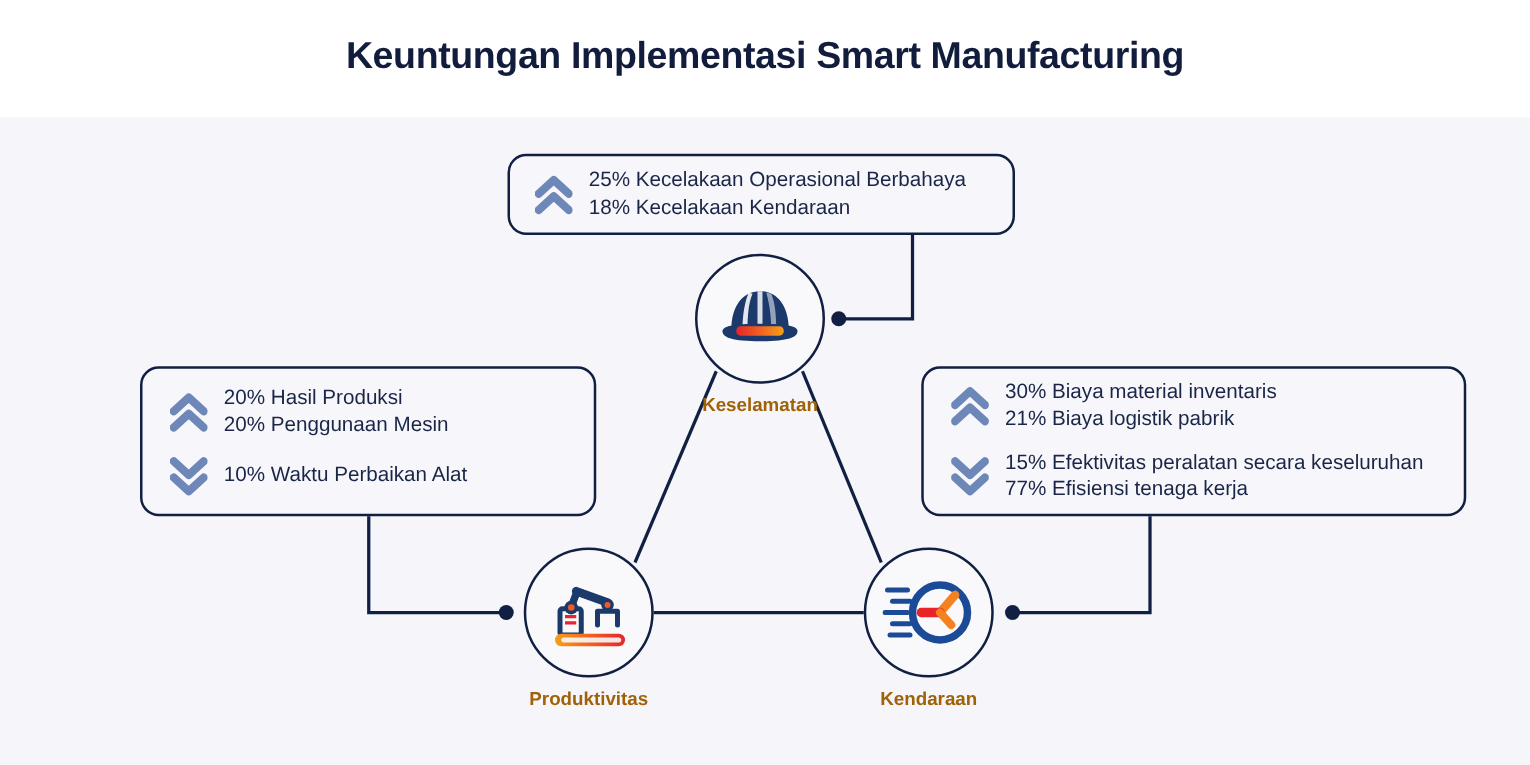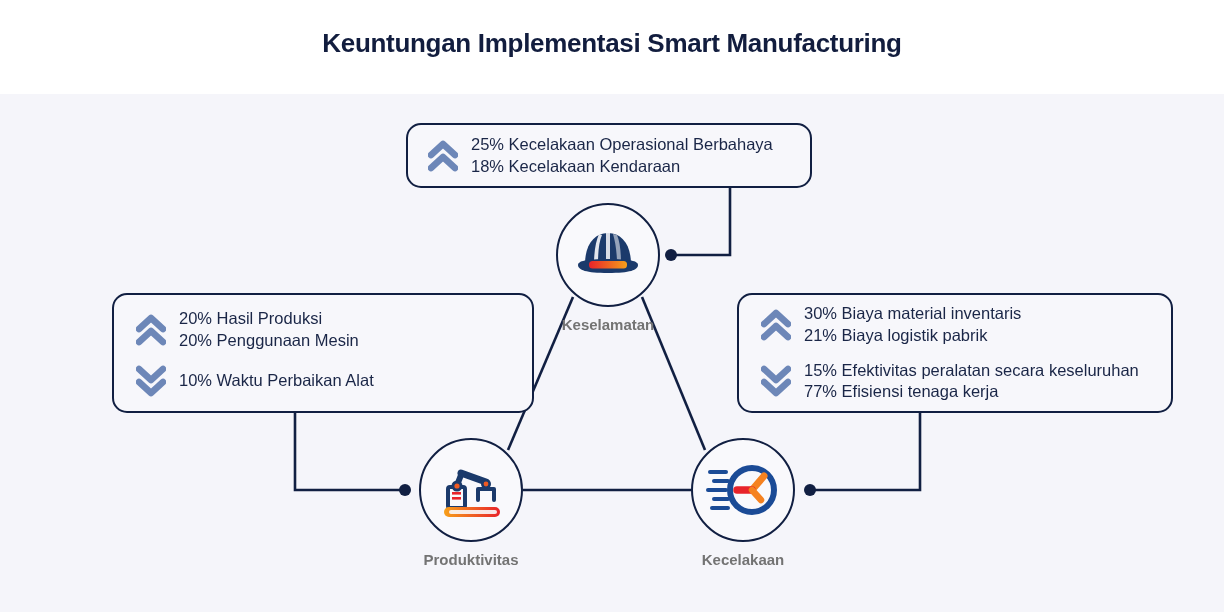--- a/index.html
+++ b/index.html
@@ -27,21 +27,21 @@
     width: 1224px;
     height: 518px;
     background: #f5f5fa;
   }
   .title {
     position: absolute;
     left: 0;
     top: 28px;
     width: 1224px;
     text-align: center;
-    font-size: 26px;
+    font-size: 30px;
     font-weight: bold;
     color: #121d3e;
     letter-spacing: -0.3px;
     font-family: "Liberation Sans", sans-serif;
   }
 
   
   .connectors {
     position: absolute;
     left: 0;
@@ -91,21 +91,21 @@
   #callout-top {
     left: 406px;
     top: 123px;
     width: 406px;
     height: 65px;
     padding: 0 0 0 20px;
   }
   #callout-left {
     left: 112px;
     top: 293px;
-    width: 422px;
+    width: 365px;
     height: 120px;
     padding: 0 0 0 22px;
   }
   #callout-right {
     left: 737px;
     top: 293px;
     width: 436px;
     height: 120px;
     padding: 0 18px 0 22px;
   }
@@ -130,21 +130,21 @@
     display: flex;
     align-items: center;
     justify-content: center;
     position: relative;
     z-index: 3;
   }
   .node-label {
     margin-top: 9px;
     font-size: 15px;
     font-weight: bold;
-    color: #737373;
+    color: #a16207;
     white-space: nowrap;
     font-family: "Liberation Sans", sans-serif;
   }
   #node-keselamatan { left: 556px; top: 203px; }
   #node-produktivitas { left: 419px; top: 438px; }
   #node-efisiensi { left: 691px; top: 438px; }
 </style>
 </head>
 <body>
 
@@ -312,16 +312,16 @@
 
         <circle cx="46" cy="31" r="22" fill="none" stroke="#1b4b96" stroke-width="6"></circle>
 
         <path d="M46 31 L58 17" stroke="#f58220" stroke-width="7" stroke-linecap="round" fill="none"></path>
 
         <path d="M46 31 L31 31" stroke="#e8232a" stroke-width="7.5" stroke-linecap="round" fill="none"></path>
 
         <path d="M46 31 L55 41" stroke="#f58220" stroke-width="6.5" stroke-linecap="round" fill="none"></path>
       </svg>
     </div>
-    <div class="node-label">Kecelakaan</div>
+    <div class="node-label">Kendaraan</div>
   </div>
 
 </div>
 
 </body></html>

